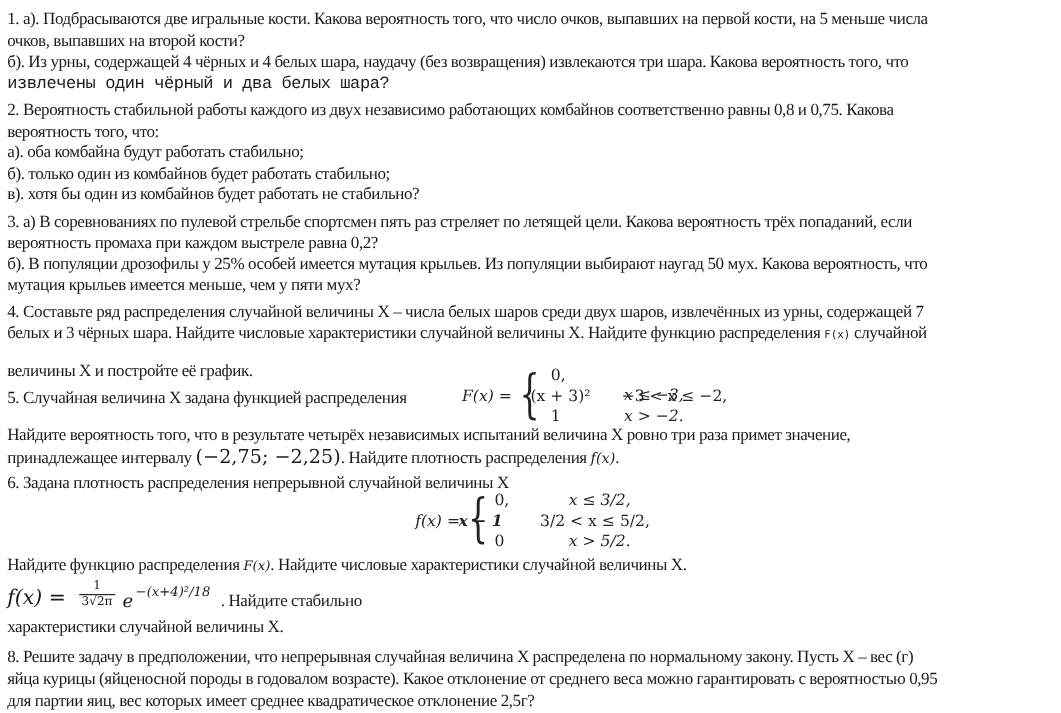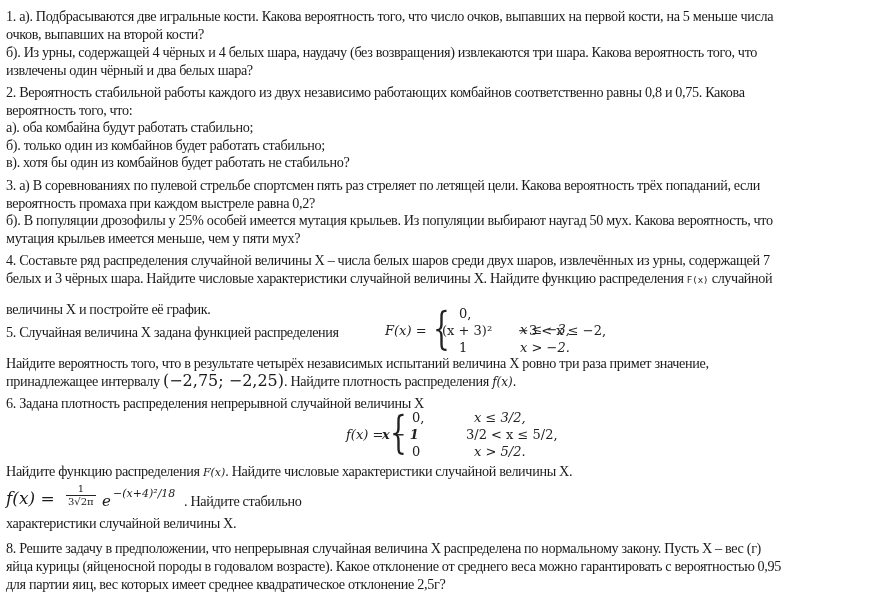--- a/index.html
+++ b/index.html
@@ -21,21 +21,21 @@
   .frac { display:inline-block; vertical-align:middle; text-align:center; font-size:10px; line-height:12px; }
   .frac .num { display:block; border-bottom:1px solid #222; padding:0 2px; }
   .frac .den { display:block; padding:0 2px; }
 </style>
 </head>
 <body>
 
 <div class="line" style="top:7px;">1. а). Подбрасываются две игральные кости. Какова вероятность того, что число очков, выпавших на первой кости, на 5 меньше числа</div>
 <div class="line" style="top:25px;">очков, выпавших на второй кости?</div>
 <div class="line" style="top:43px;">б).  Из урны, содержащей 4 чёрных и 4 белых шара, наудачу (без возвращения) извлекаются три шара. Какова вероятность того, что</div>
-<div class="line" style="top:61px;">извлечены один чёрный и два белых шара?</div>
+<div class="line" style="top:61px;font-family:Liberation Mono, monospace;">извлечены один чёрный и два белых шара?</div>
 
 <div class="line" style="top:83px;">2. Вероятность стабильной работы каждого из двух независимо работающих комбайнов соответственно равны 0,8 и 0,75. Какова</div>
 <div class="line" style="top:101px;">вероятность того, что:</div>
 <div class="line" style="top:118px;">а). оба комбайна будут работать стабильно;</div>
 <div class="line" style="top:136px;">б). только один из комбайнов будет работать стабильно;</div>
 <div class="line" style="top:153px;">в). хотя бы один из комбайнов будет работать не стабильно?</div>
 
 <div class="line" style="top:176px;">3. а) В соревнованиях по пулевой стрельбе спортсмен пять раз стреляет по летящей цели. Какова вероятность трёх попаданий, если</div>
 <div class="line" style="top:194px;">вероятность промаха при каждом выстреле равна 0,2?</div>
 <div class="line" style="top:211px;">б). В популяции дрозофилы у 25% особей имеется мутация крыльев. Из популяции выбирают наугад 50 мух. Какова вероятность, что</div>
@@ -63,21 +63,21 @@
   <span>принадлежащее интервалу </span><span class="math" style="font-size:16px;">(−2,75; −2,25)</span><span>. Найдите плотность распределения </span><span class="math it" style="font-size:12px;">f(x)</span><span>.</span>
 </div>
 
 <div class="line" style="top:394px;">6. Задана плотность распределения непрерывной случайной величины X</div>
 <div class="pw" style="left:346px; top:410px; width:230px; height:50px;">
   <span class="lhs it" style="left:0; top:17px;">f(x) =</span>
   <span class="brace" style="left:44px; top:1px;">{</span>
   <span class="row" style="left:66px; top:0px;">0,</span>
   <span class="row it" style="left:128px; top:0px;">x ≤ 3/2,</span>
   <span class="row it" style="left:36px; top:17px;font-weight:bold;">x − 1</span>
-  <span class="row" style="left:104px; top:17px;margin-left:16px;">3/2 &lt; x ≤ 5/2,</span>
+  <span class="row" style="left:104px; top:17px;">3/2 &lt; x ≤ 5/2,</span>
   <span class="row" style="left:66px; top:34px;">0</span>
   <span class="row it" style="left:128px; top:34px;">x &gt; 5/2.</span>
 </div>
 <div class="line" style="top:462px;">
   <span>Найдите функцию распределения </span><span class="math it" style="font-size:11px;">F(x)</span><span>. Найдите числовые характеристики случайной величины X.</span>
 </div>
 
 <div class="line" style="top:492px;">
   <span class="math" style="display:inline-block; position:relative; width:178px; height:18px; vertical-align:top;">
     <span class="it" style="position:absolute; left:0; top:-3px; font-size:17px;">f(x) =</span>

